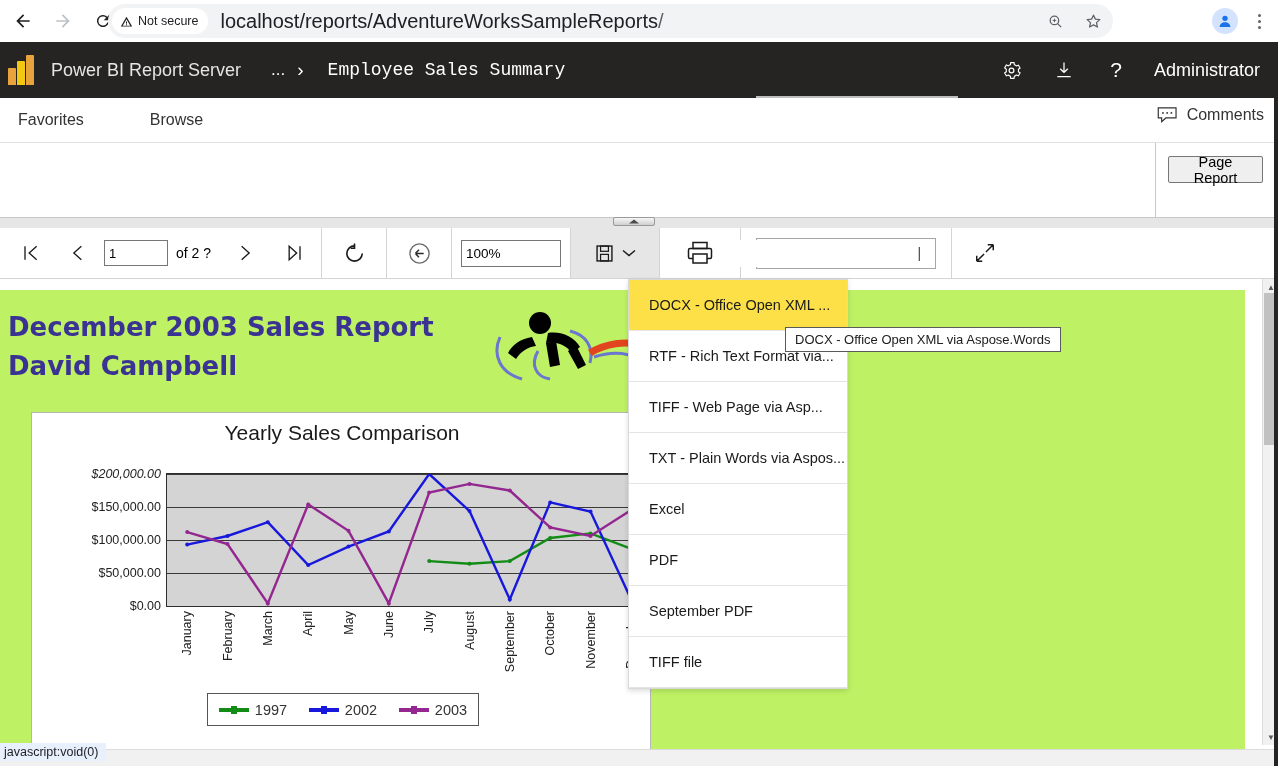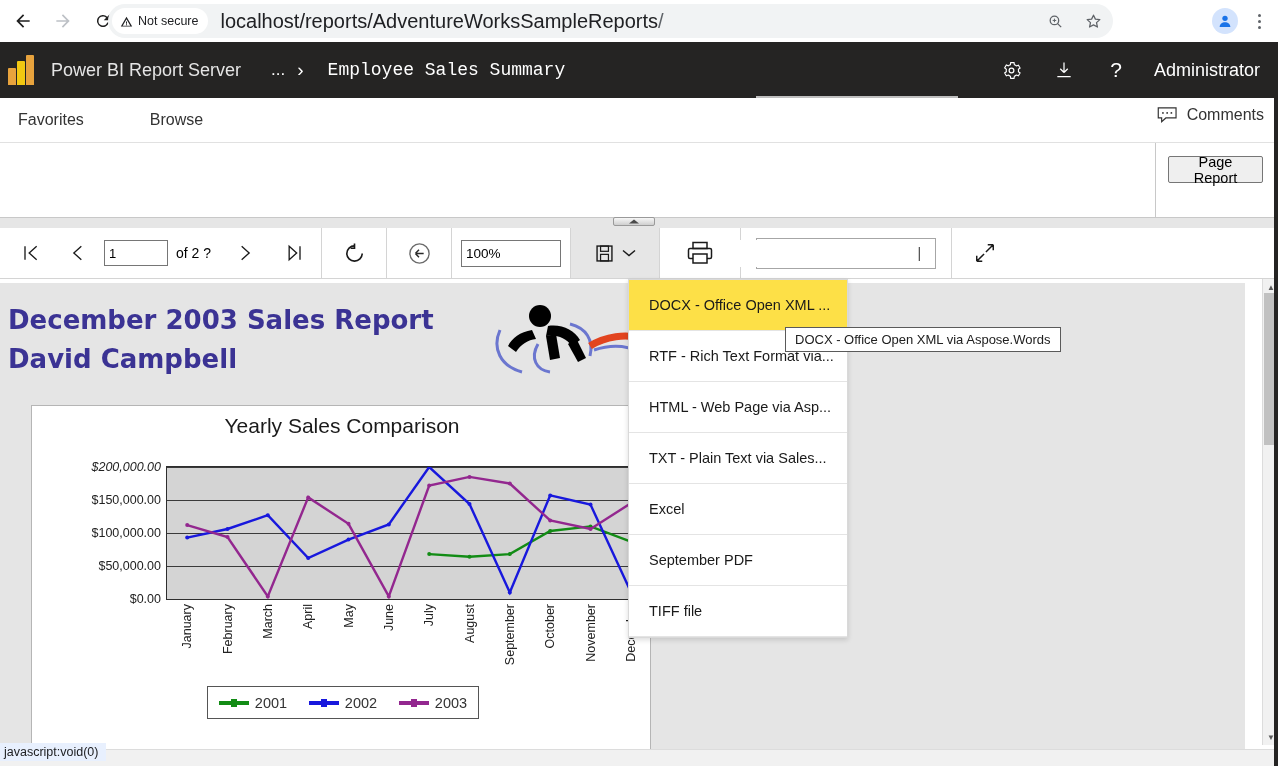--- a/index.html
+++ b/index.html
@@ -184,22 +184,22 @@
   .export-item.selected { background: #fde047; }
   .export-tooltip {
     position: absolute; left: 785px; top: 327px;
     background: #ffffff; border: 1px solid #5a5a5a;
     padding: 4px 9px; font-size: 13px; color: #202020; white-space: nowrap;
     z-index: 60;
   }
 
   
   .report-body {
-    position: absolute; left: 0; top: 283px; width: 1245px; height: 466px;
-    background: #e5e5e5; overflow: hidden;
+    position: absolute; left: 0; top: 290px; width: 1245px; height: 466px;
+    background: #bef264; overflow: hidden;
   }
   .report-title {
     position: absolute; left: 8px; top: 18px;
     font-family: "DejaVu Sans", sans-serif;
     font-weight: bold; font-size: 26px; color: #3b3394; line-height: 39px;
     white-space: nowrap;
   }
   .runner-logo { position: absolute; left: 490px; top: 17px; }
 
   .chart-box {
@@ -595,40 +595,41 @@
         <span class="xlabel" style="left: 430.5px;">August</span>
         <span class="xlabel" style="left: 470.833px;">September</span>
         <span class="xlabel" style="left: 511.167px;">October</span>
         <span class="xlabel" style="left: 551.5px;">November</span>
         <span class="xlabel" style="left: 591.833px;">December</span>
       </div>
 
     <div class="legend-box">
       <div class="legend-entry">
         <span class="legend-swatch" id="sw0" style="background: rgb(18, 140, 21);"></span>
-        <span class="legend-label">2001</span>
+        <span class="legend-label">1997</span>
       </div>
       <div class="legend-entry">
         <span class="legend-swatch" id="sw1" style="background: rgb(24, 24, 221);"></span>
         <span class="legend-label">2002</span>
       </div>
       <div class="legend-entry">
         <span class="legend-swatch" id="sw2" style="background: rgb(147, 39, 143);"></span>
         <span class="legend-label">2003</span>
       </div>
     </div>
   </div>
 </div>
 
 <div class="export-menu" id="export-menu">
     <div class="export-item selected">DOCX - Office Open XML ...</div>
     <div class="export-item">RTF - Rich Text Format via...</div>
-    <div class="export-item">HTML - Web Page via Asp...</div>
-    <div class="export-item">TXT - Plain Text via Sales...</div>
+    <div class="export-item">TIFF - Web Page via Asp...</div>
+    <div class="export-item">TXT - Plain Words via Aspos...</div>
     <div class="export-item">Excel</div>
+    <div class="export-item">PDF</div>
     <div class="export-item">September PDF</div>
     <div class="export-item">TIFF file</div>
   </div>
 <div class="export-tooltip">DOCX - Office Open XML via Aspose.Words</div>
 
 <div class="vscroll">
   <div class="vscroll-arrow" style="top:0;">▲</div>
   <div class="vscroll-thumb"></div>
   <div class="vscroll-arrow" style="bottom:0;">▼</div>
 </div>

